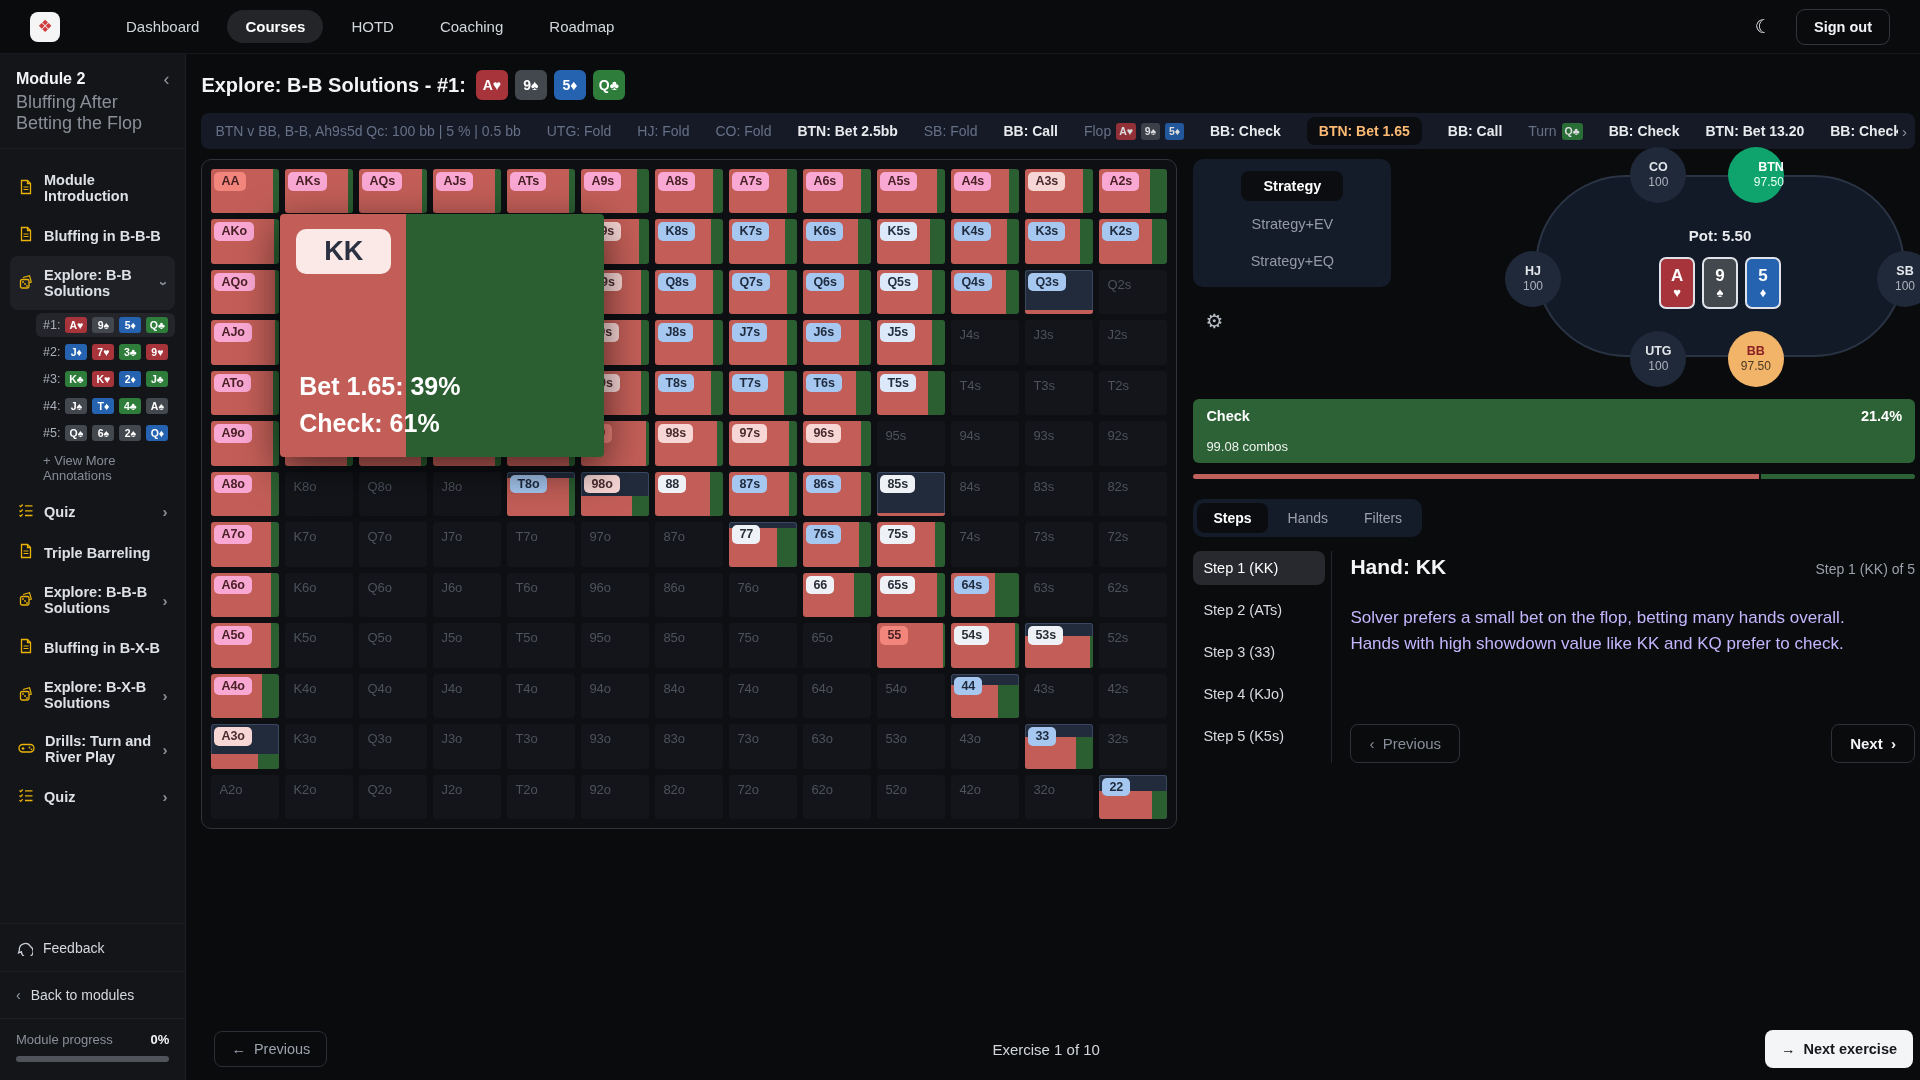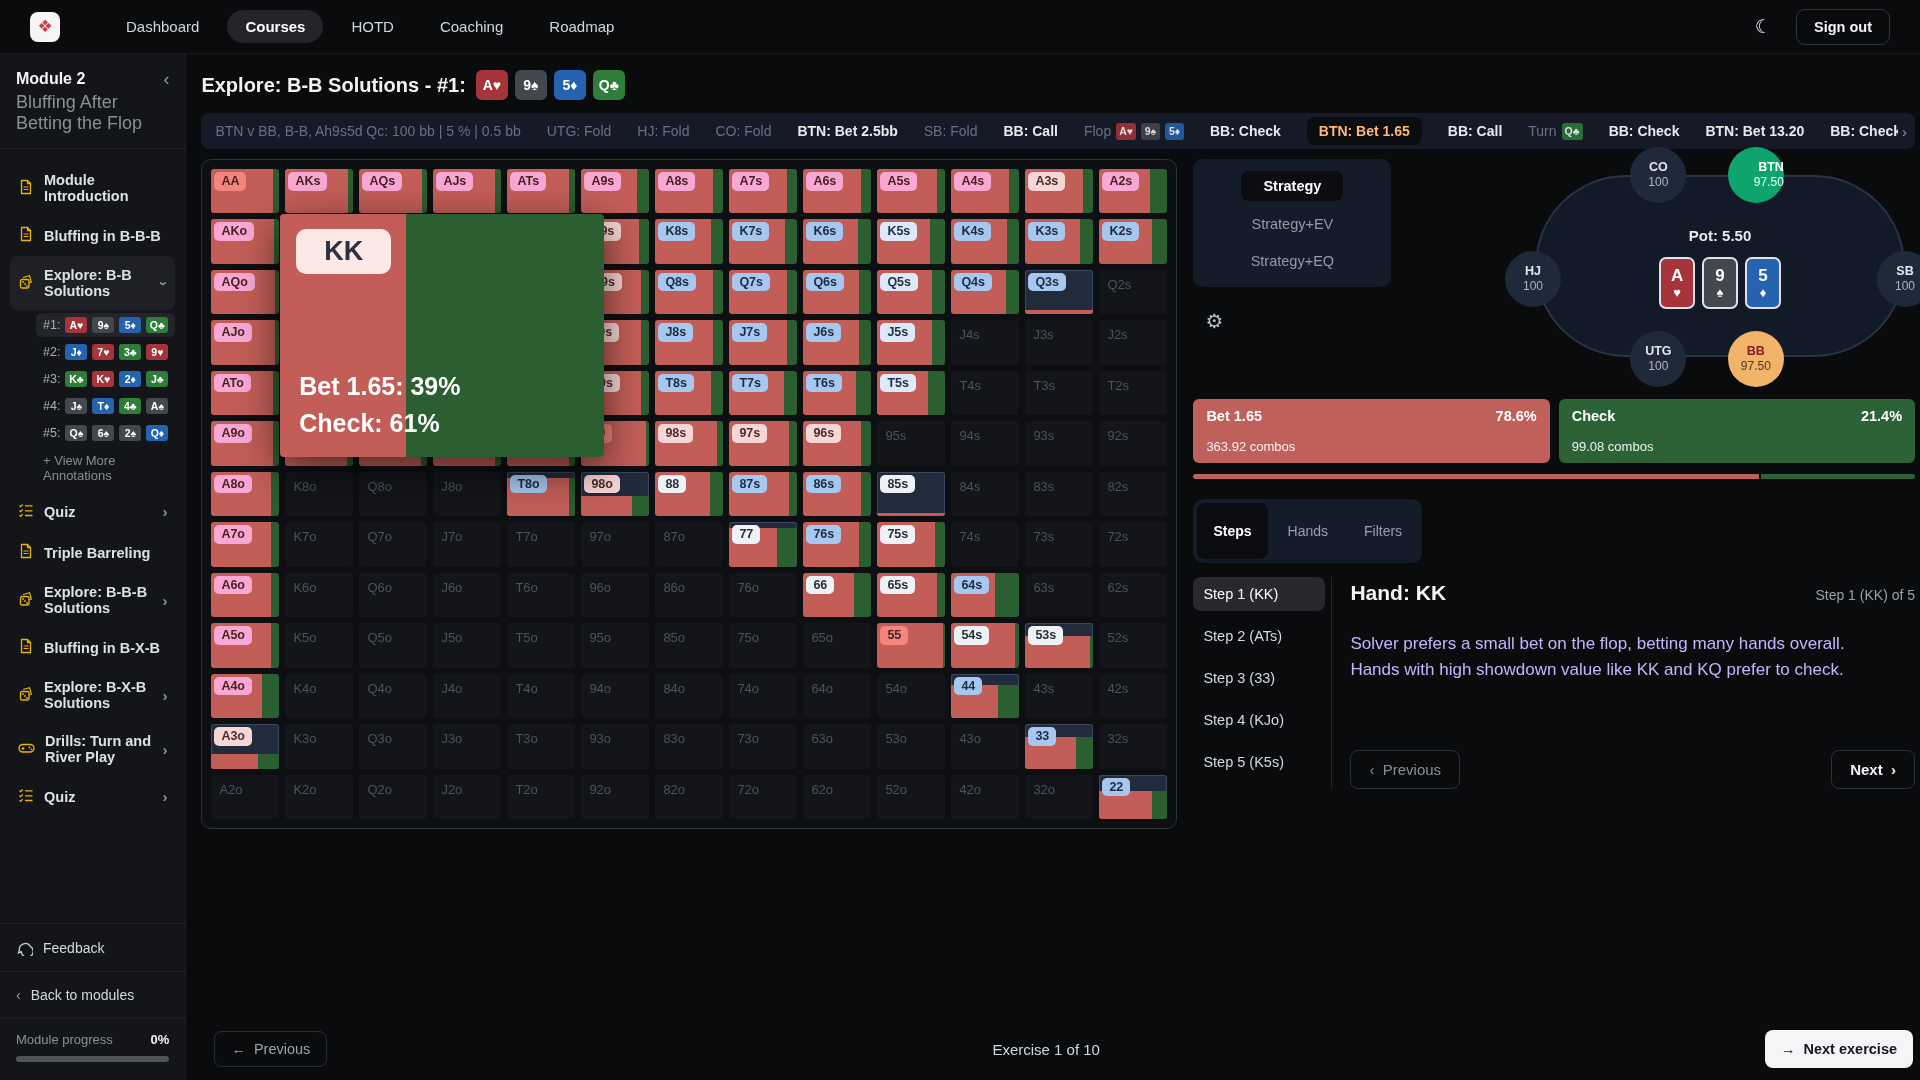--- a/index.html
+++ b/index.html
@@ -104,21 +104,21 @@
   .ac { flex:1; border-radius:6px; padding:9px 13px; height:64px; display:flex; flex-direction:column; justify-content:space-between; color:#fff; }
   .ac-bet { background:#c0605a; } .ac-check { background:#2d6236; }
   .ac-top { display:flex; justify-content:space-between; font-size:14.5px; font-weight:700; }
   .ac-name { font-weight:600; }
   .ac-combos { font-size:13px; color:rgba(255,255,255,.92); }
   .freq-bar { display:flex; margin-top:11px; height:5px; border-radius:3px; overflow:hidden; gap:2px; }
   .fb-red { background:#c0605a; } .fb-green { background:#2d6236; }
 
   .steps-card { margin-top:20px; }
   .tabs { display:inline-flex; background:#141b29; border-radius:10px; padding:4px; gap:4px; }
-  .tab { font-size:14px; color:#9aa1ab; padding:20px 16px; border-radius:8px; }
+  .tab { font-size:14px; color:#9aa1ab; padding:7px 16px; border-radius:8px; }
   .tab.active { background:#0a0c10; color:#fff; font-weight:700; }
   .steps-body { display:flex; margin-top:14px; min-height:212px; }
   .steps-list { width:132px; flex-shrink:0; }
   .step-item { font-size:14.5px; color:#d7dadf; padding:9px 10px; border-radius:8px; margin-bottom:8px; }
   .step-item.active { background:#27292f; color:#fff; }
   .v-divider { width:1px; background:#23262c; margin:0 18px 0 6px; }
   .step-content { flex:1; display:flex; flex-direction:column; padding-top:4px; }
   .sc-head { display:flex; justify-content:space-between; align-items:baseline; }
   .hand-title { font-size:21px; font-weight:700; color:#f5f6f8; }
   .step-counter { font-size:14px; color:#9aa1ab; }
@@ -1289,27 +1289,20 @@
                 </div>
                 <div class="tcard" style="background: rgb(37, 99, 176);">
                   <div class="r">5</div>
                   <div class="s">♦</div>
                 </div>
               </div>
           </div>
         </div>
 
         <div class="action-cards" id="action-cards">
-            <div class="ac ac-bet">
-              <div class="ac-top">
-                <span class="ac-name">Bet 1.65</span>
-                <span>78.6%</span>
-              </div>
-              <div class="ac-combos">363.92 combos</div>
-            </div>
             <div class="ac ac-check">
               <div class="ac-top">
                 <span class="ac-name">Check</span>
                 <span>21.4%</span>
               </div>
               <div class="ac-combos">99.08 combos</div>
             </div>
           </div>
         <div class="freq-bar" id="freq-bar">
             <div class="fb-red" style="width: 78.6%;"></div>

